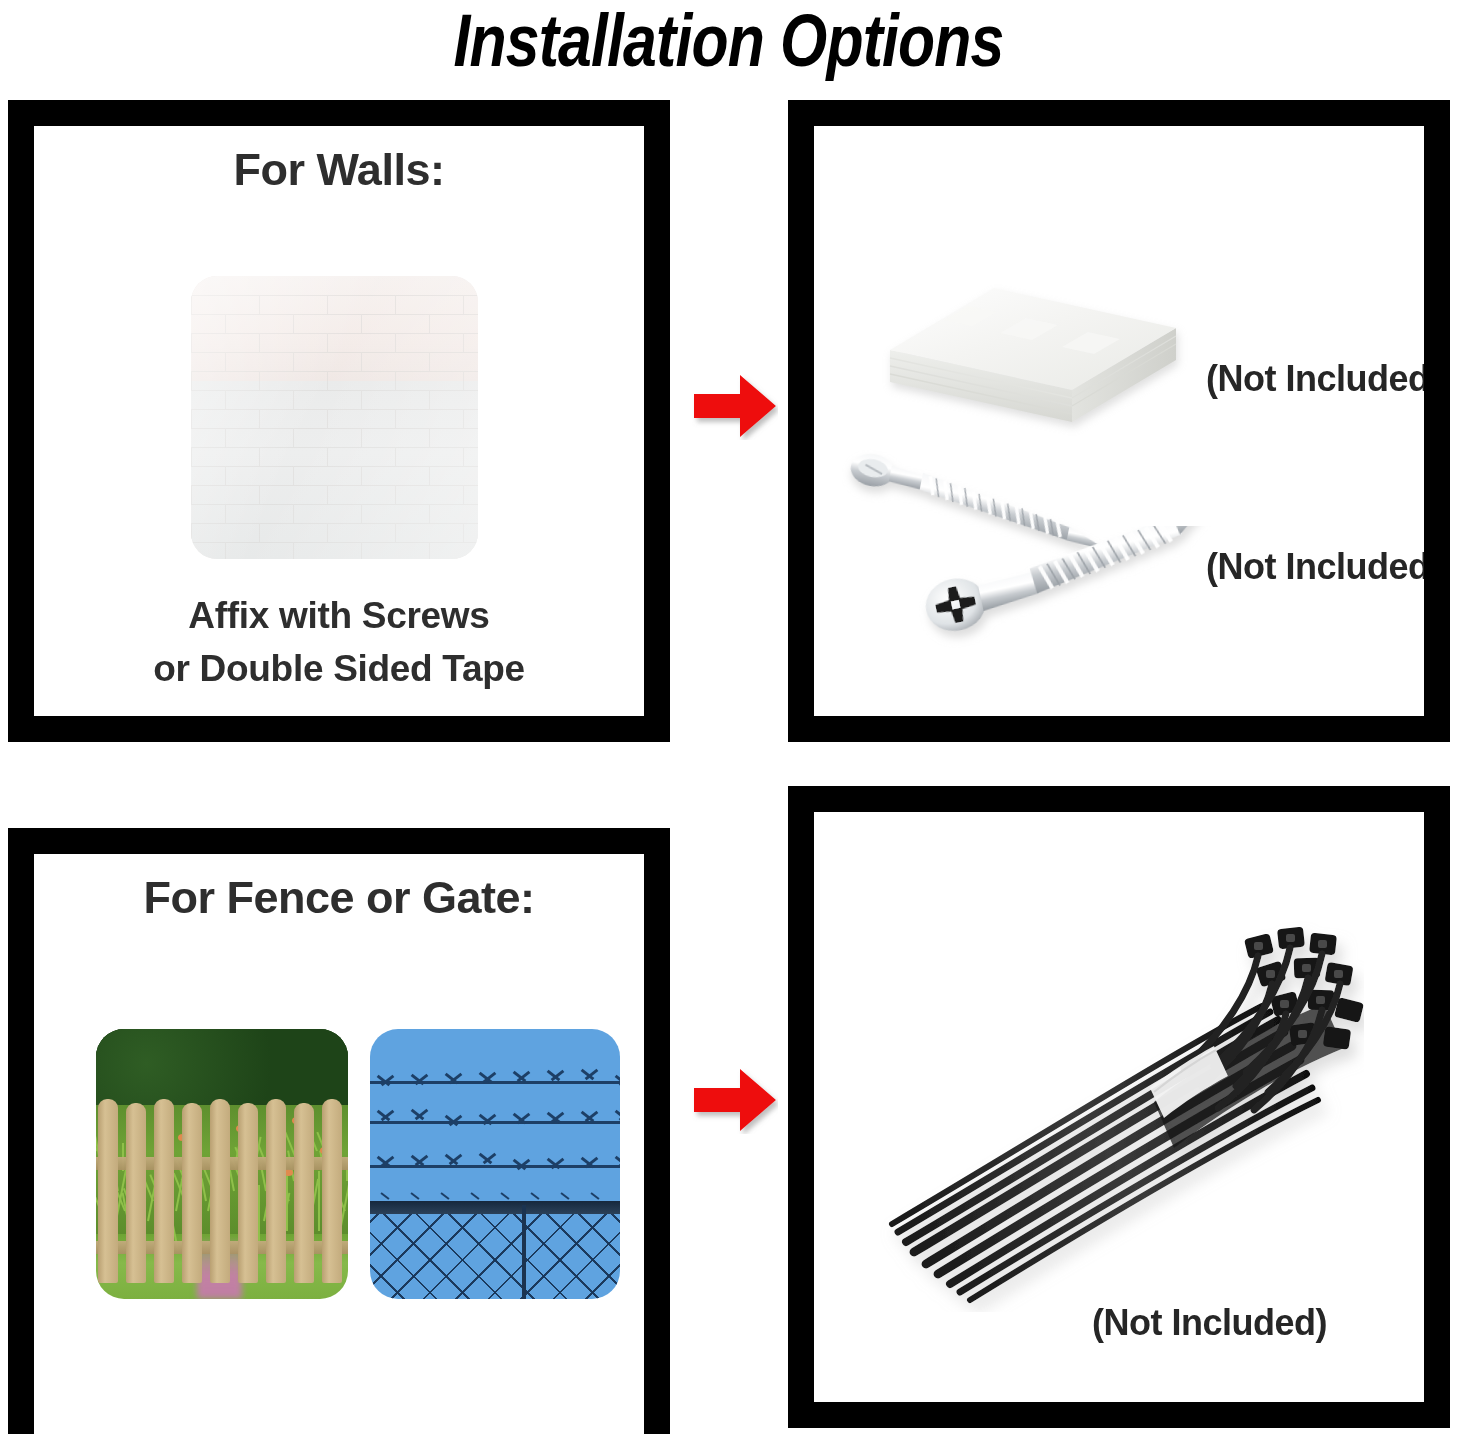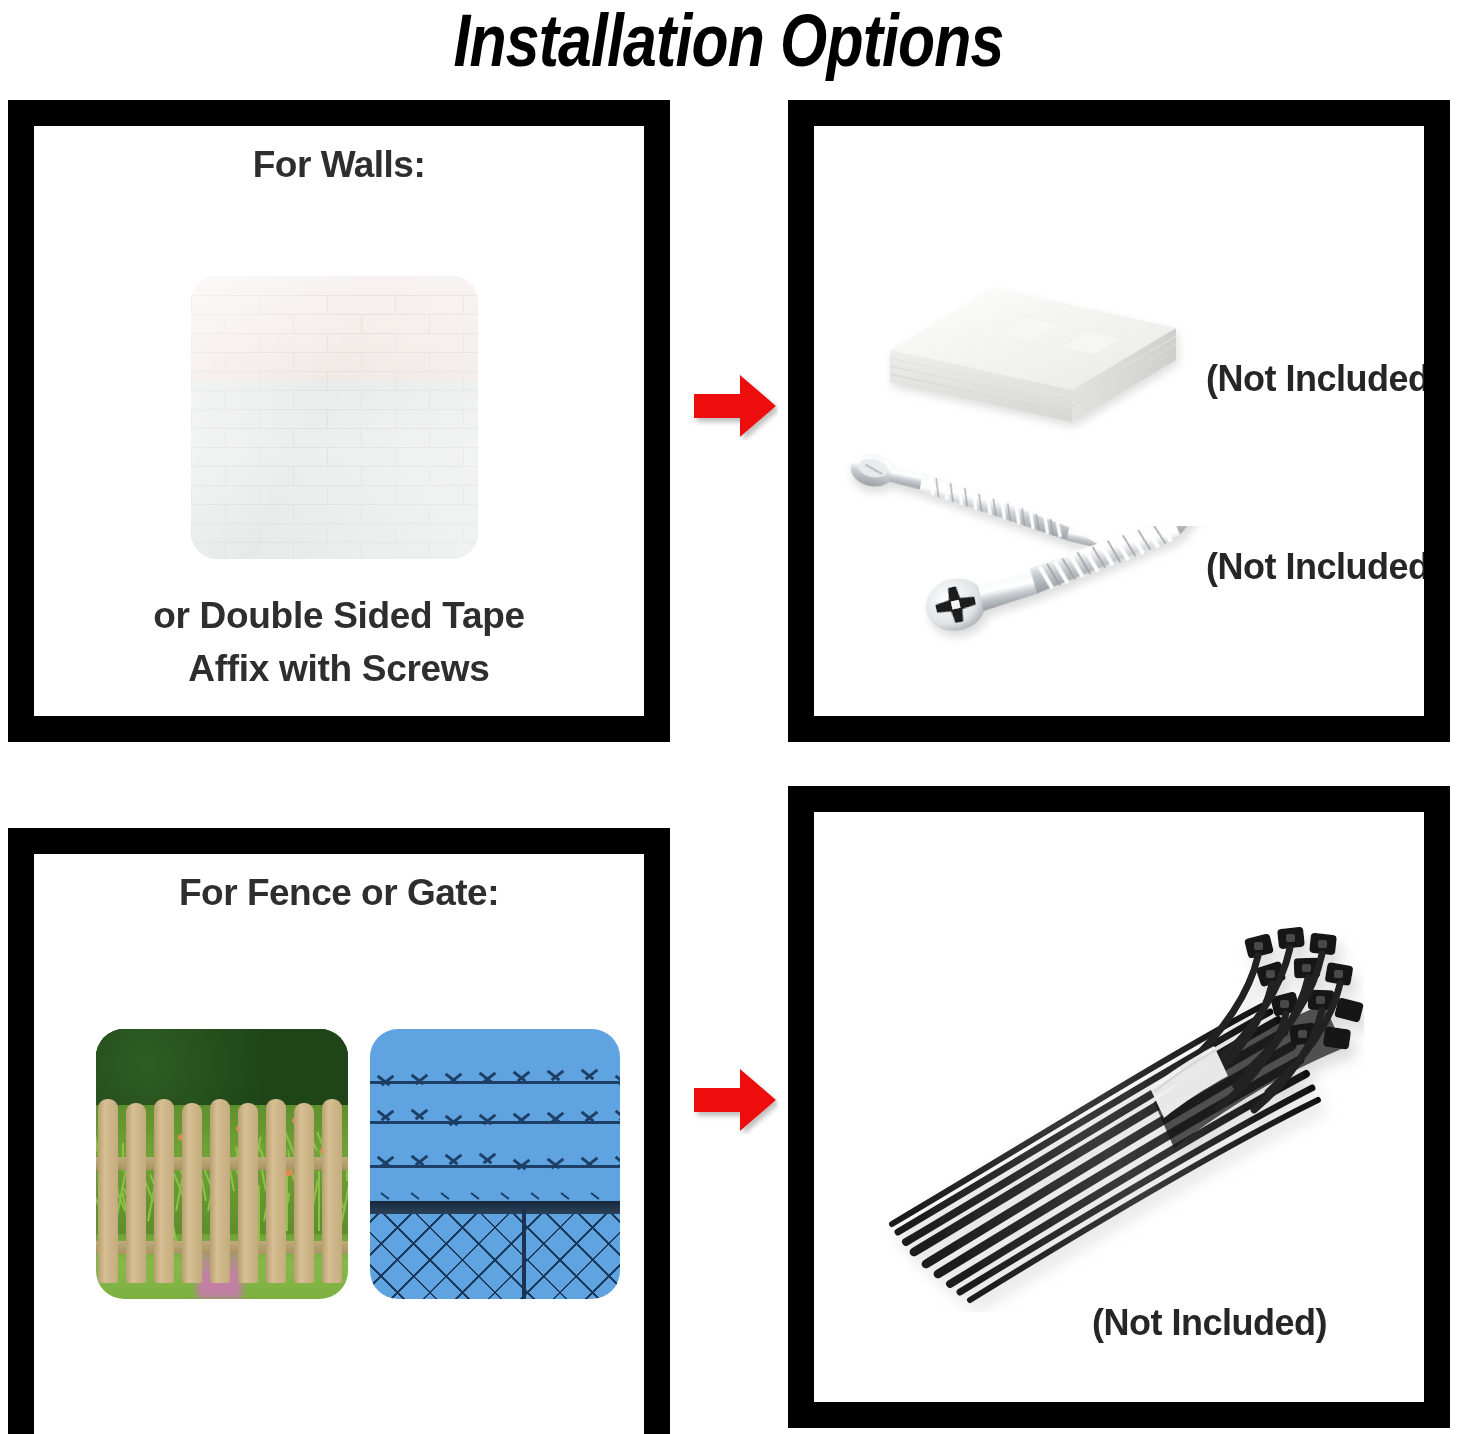--- a/index.html
+++ b/index.html
@@ -57,21 +57,21 @@
 
   #panel-zipties    { left: 788px; top: 786px;  width: 662px; height: 642px; }
   #panel-zipties .panel-inner { left: 26px; top: 26px; width: 610px; height: 590px; }
 
   
   .panel-heading {
     position: absolute;
     left: 0; right: 0;
     top: 18px;
     text-align: center;
-    font-size: 37px;
+    font-size: 45px;
     font-weight: bold;
     color: #2e2e2e;
     letter-spacing: -0.5px;
   }
   .panel-caption {
     position: absolute;
     left: 0; right: 0;
     bottom: 20px;
     text-align: center;
     font-size: 37px;
@@ -340,22 +340,22 @@
           <div class="brick-row" style="top:266px"></div>
           <div class="brick-seam" style="left:34px;top:266px;height:19px"></div>
           <div class="brick-seam" style="left:102px;top:266px;height:19px"></div>
           <div class="brick-seam" style="left:170px;top:266px;height:19px"></div>
           <div class="brick-seam" style="left:238px;top:266px;height:19px"></div>
         </div>
       <div class="wall-sheen"></div>
     </div>
 
     <div class="panel-caption">
+      <span class="caption-line">Affix with Screws</span>
       <span class="caption-line">or Double Sided Tape</span>
-      <span class="caption-line">Affix with Screws</span>
     </div>
 
   </div>
 </div>
 
 <div class="arrow" id="arrow-walls">
   <svg viewBox="0 0 86 68" width="86" height="68" aria-hidden="true">
     <defs>
       <filter id="ashadow1" x="-30%" y="-30%" width="170%" height="180%">
         <feDropShadow dx="3" dy="4" stdDeviation="2.5" flood-color="#8a8a8a" flood-opacity="0.55"></feDropShadow>

